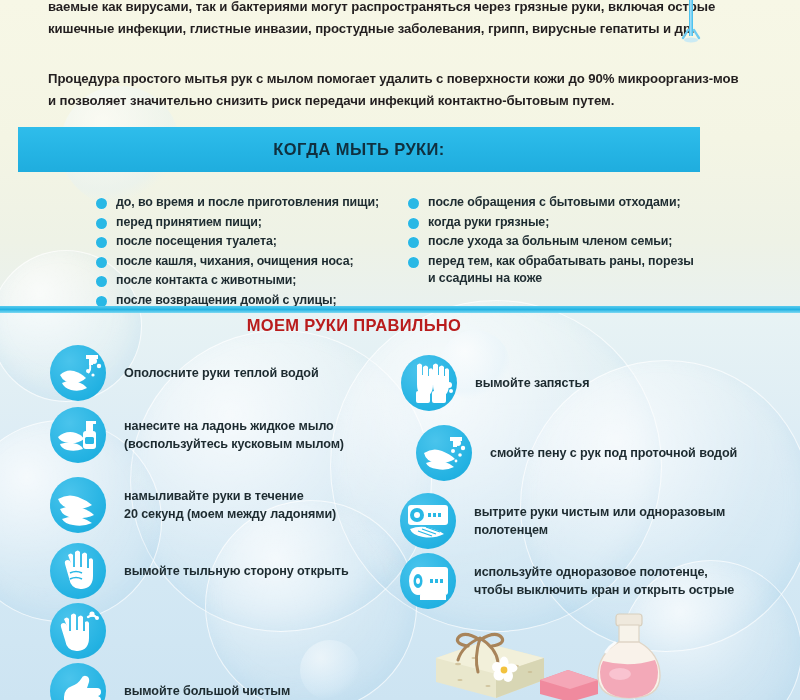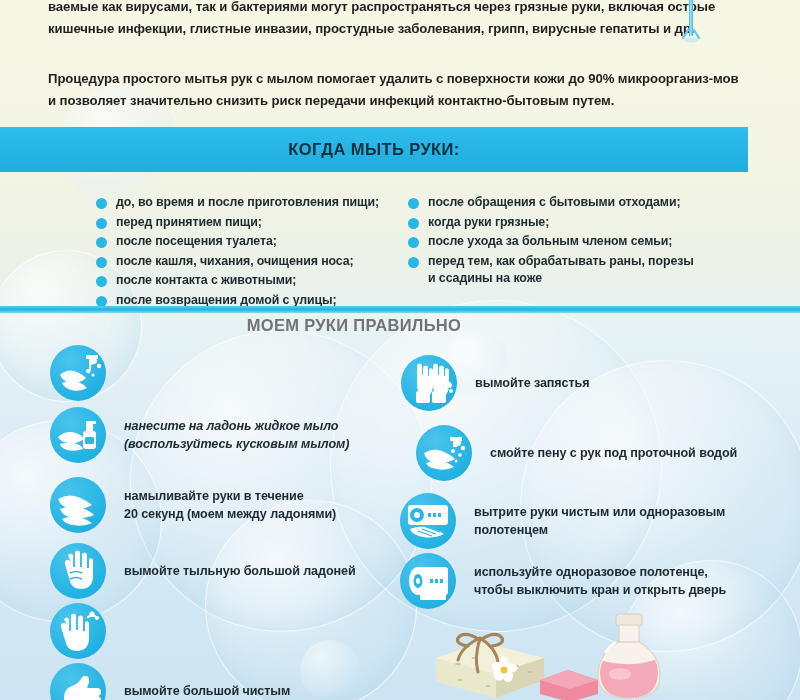--- a/index.html
+++ b/index.html
@@ -34,21 +34,21 @@
     color:#231f20;font-weight:bold;font-size:13.2px;line-height:22px;
     letter-spacing:-.1px;
   }
   #para1{top:-4px;}
   #para2{top:68px;}
 
   .water{position:absolute;left:676px;top:0px;width:30px;height:52px;}
 
   
   .banner{
-    position:absolute;left:0;top:127px;width:748px;height:45px;
+    position:absolute;left:18px;top:127px;width:682px;height:45px;
     background:linear-gradient(180deg,#2fbdeb 0%,#25b4e4 55%,#1fadde 100%);
     display:flex;align-items:center;justify-content:center;
   }
   .banner h2{
     margin:0;color:#10303f;font-size:16.5px;font-weight:bold;letter-spacing:.4px;
   }
 
   
   .when{position:absolute;left:0;top:186px;width:800px;height:118px;}
   .col{position:absolute;}
@@ -68,21 +68,21 @@
 
   
   .divider{
     position:absolute;left:0;top:306px;width:800px;height:7px;
     background:linear-gradient(180deg,#58cbee 0%,#23b3e3 50%,#7fd9f2 100%);
   }
 
   
   .sec2title{
     position:absolute;left:0;top:316px;width:708px;text-align:center;
-    color:#737373;font-size:16.5px;font-weight:bold;letter-spacing:.3px;
+    color:#b91c1c;font-size:16.5px;font-weight:bold;letter-spacing:.3px;
   }
 
   .steps{position:absolute;left:0;top:345px;width:800px;height:355px;}
   .stepcol{position:absolute;}
   #stepsLeft{left:50px;width:360px;}
   #stepsRight{left:400px;width:390px;}
 
   .step{position:relative;display:flex;align-items:flex-start;}
   .icon{
     flex:0 0 auto;width:56px;height:56px;border-radius:50%;
@@ -197,52 +197,53 @@
               <path d="M36 10 h12 v4 h-5 v6 h-4 v-6 h-3 z" fill="#ffffff"></path>
               <path d="M40 20 q1 5 -2 8" stroke="#ffffff" stroke-width="2" fill="none"></path>
               <circle cx="44" cy="16" r="3" fill="#ffffff"></circle>
               <circle cx="49" cy="21" r="2.2" fill="#ffffff"></circle>
               <path d="M10 30 q6 -6 14 -4 q7 2 12 7 q-5 5 -13 5 q-9 0 -13 -8 z" fill="#ffffff"></path>
               <path d="M12 38 q8 -4 16 -1 q6 2 9 6 q-7 4 -16 2 q-7 -2 -9 -7 z" fill="#ffffff"></path>
               <circle cx="38" cy="26" r="2" fill="#ffffff"></circle>
               <circle cx="43" cy="30" r="1.6" fill="#ffffff"></circle>
             </svg>
           </div>
+          <div class="steptext" style="padding-top: 19px;">Ополосните руки теплой водой</div>
         </div>
         <div class="step" style="position: absolute; top: 62px; left: 0px;">
           <div class="icon">
             <svg viewBox="0 0 56 56">
               <rect x="33" y="24" width="13" height="18" rx="3" fill="#ffffff"></rect>
               <rect x="36" y="16" width="7" height="8" fill="#ffffff"></rect>
               <path d="M36 14 h10 v3 h-10 z" fill="#ffffff"></path>
               <rect x="35" y="30" width="9" height="7" rx="1.5" fill="#29b8e5"></rect>
               <path d="M8 30 q8 -7 18 -4 q6 2 8 6 q-6 5 -15 4 q-9 -1 -11 -6 z" fill="#ffffff"></path>
               <path d="M10 37 q9 -3 17 0 q5 2 6 5 q-8 3 -16 1 q-6 -2 -7 -6 z" fill="#ffffff"></path>
             </svg>
           </div>
-          <div class="steptext" style="padding-top: 10px; font-style: italic;">нанесите на ладонь жидкое мыло<span class="cont">(воспользуйтесь кусковым мылом)</span></div>
+          <div class="steptext" style="padding-top: 10px;">нанесите на ладонь жидкое мыло<span class="cont">(воспользуйтесь кусковым мылом)</span></div>
         </div>
         <div class="step" style="position: absolute; top: 132px; left: 0px;">
           <div class="icon">
             <svg viewBox="0 0 56 56">
               <path d="M8 22 q10 -6 20 -2 q8 3 14 8 q-8 5 -19 4 q-12 -1 -15 -10 z" fill="#ffffff"></path>
               <path d="M10 32 q11 -5 22 -1 q8 3 12 7 q-9 4 -20 3 q-11 -1 -14 -9 z" fill="#ffffff"></path>
               <path d="M12 42 q10 -4 20 -1 q6 2 10 5 q-9 4 -19 2 q-8 -1 -11 -6 z" fill="#ffffff"></path>
             </svg>
           </div>
           <div class="steptext" style="padding-top: 10px;">намыливайте руки в течение<span class="cont">20 секунд (моем между ладонями)</span></div>
         </div>
         <div class="step" style="position: absolute; top: 198px; left: 0px;">
           <div class="icon">
             <svg viewBox="0 0 56 56">
               <path d="M18 12 q3 -3 5 0 v12 h2 V9 q3 -3 5 0 v15 h2 V11 q3 -3 5 0 v14 h2 V16 q3 -2 4 1 v16 q0 12 -11 13 q-11 1 -13 -11 l-4 -14 q-1 -4 3 -4 q2 0 3 3 z" fill="#ffffff"></path>
               <path d="M20 30 q6 -3 12 0 M20 36 q6 -3 12 0" stroke="#29b8e5" stroke-width="1.6" fill="none"></path>
             </svg>
           </div>
-          <div class="steptext" style="padding-top: 19px;">вымойте тыльную большой ладоней</div>
+          <div class="steptext" style="padding-top: 19px;">вымойте тыльную сторону открыть</div>
         </div>
         <div class="step" style="position: absolute; top: 258px; left: 0px;">
           <div class="icon">
             <svg viewBox="0 0 56 56">
               <path d="M14 16 q3 -3 5 0 v12 h2 V12 q3 -3 5 0 v15 h2 V14 q3 -3 5 0 v14 h2 V19 q3 -2 4 1 v15 q0 12 -11 13 q-11 1 -13 -11 l-4 -13 q-1 -4 3 -4 q2 0 3 3 z" fill="#ffffff"></path>
               <path d="M38 14 q5 -3 8 0" stroke="#ffffff" stroke-width="2.4" fill="none" stroke-linecap="round"></path>
               <circle cx="42" cy="11" r="2.6" fill="#ffffff"></circle>
               <circle cx="47" cy="15" r="2" fill="#ffffff"></circle>
             </svg>
           </div>
@@ -310,21 +311,21 @@
               <ellipse cx="18" cy="28" rx="4.5" ry="7" fill="#29b8e5"></ellipse>
               <ellipse cx="18" cy="28" rx="2" ry="3" fill="#ffffff"></ellipse>
               <g fill="#29b8e5">
                 <rect x="30" y="26" width="3" height="4"></rect>
                 <rect x="35" y="26" width="3" height="4"></rect>
                 <rect x="40" y="26" width="3" height="4"></rect>
               </g>
               <path d="M20 42 h26 v5 h-26 z" fill="#ffffff"></path>
             </svg>
           </div>
-          <div class="steptext" style="padding-top: 10px;">используйте одноразовое полотенце,<span class="cont">чтобы выключить кран и открыть дверь</span></div>
+          <div class="steptext" style="padding-top: 10px;">используйте одноразовое полотенце,<span class="cont">чтобы выключить кран и открыть острые</span></div>
         </div>
       </div>
   </div>
 
   <svg class="soap" viewBox="0 0 120 72">
     <path d="M6 30 L52 14 L114 30 L114 52 L66 70 L6 54 Z" fill="#e9e7cc"></path>
     <path d="M6 30 L52 14 L114 30 L66 46 Z" fill="#f2f0da"></path>
     <path d="M66 46 L114 30 L114 52 L66 70 Z" fill="#d8d6b4"></path>
     <g fill="#c9b98f" opacity=".75">
       <ellipse cx="28" cy="36" rx="3" ry="1.2"></ellipse>

